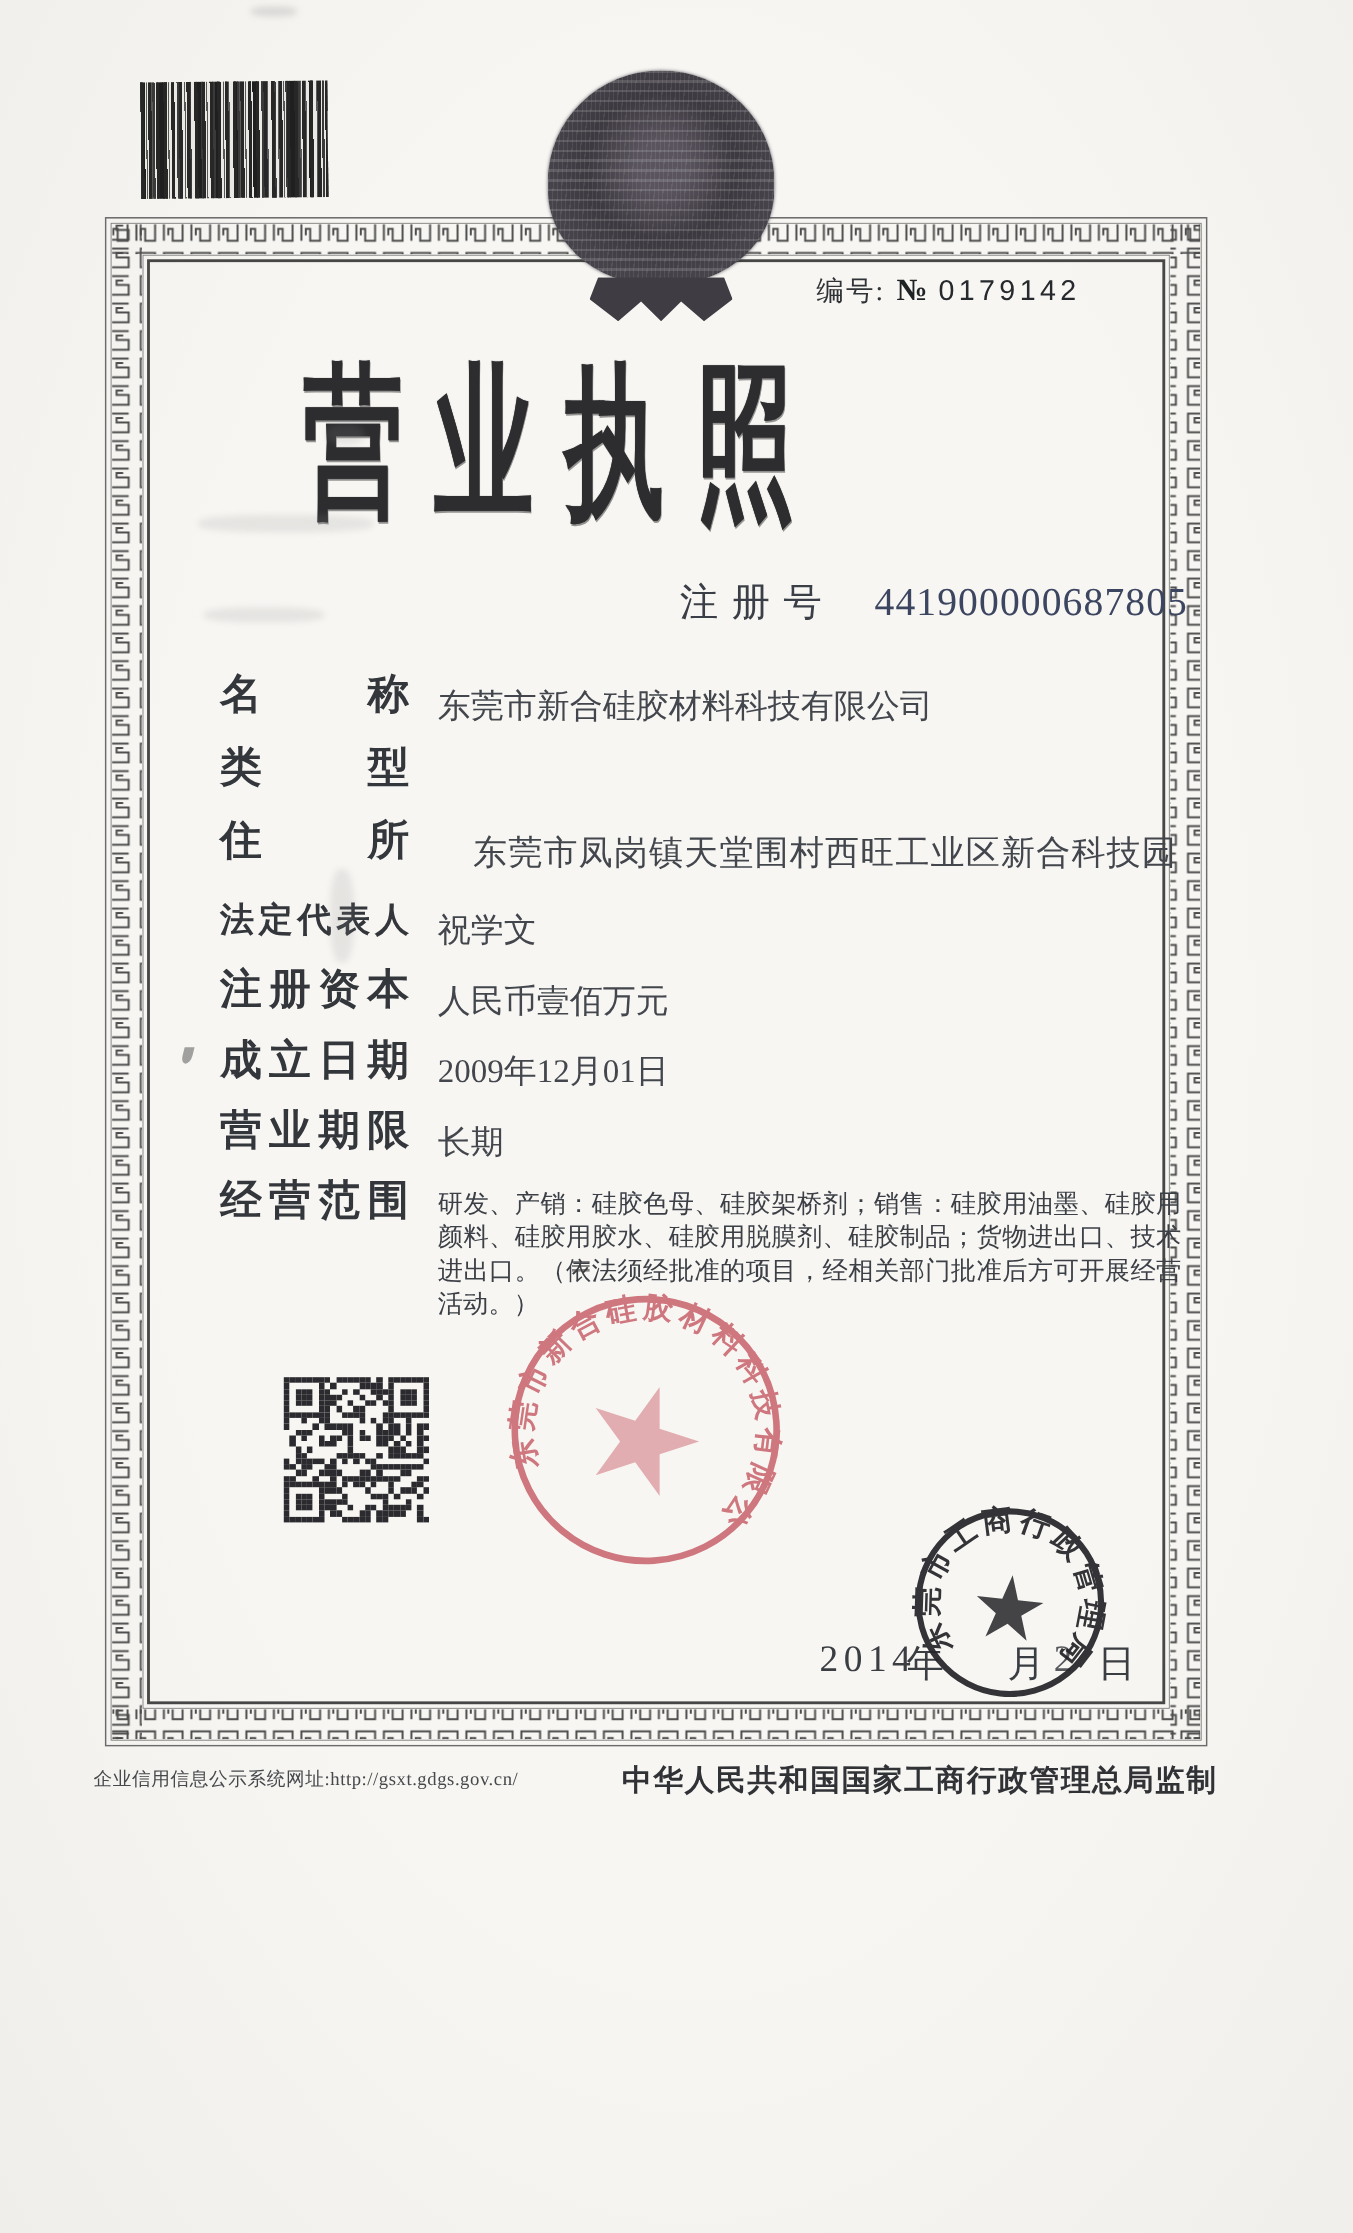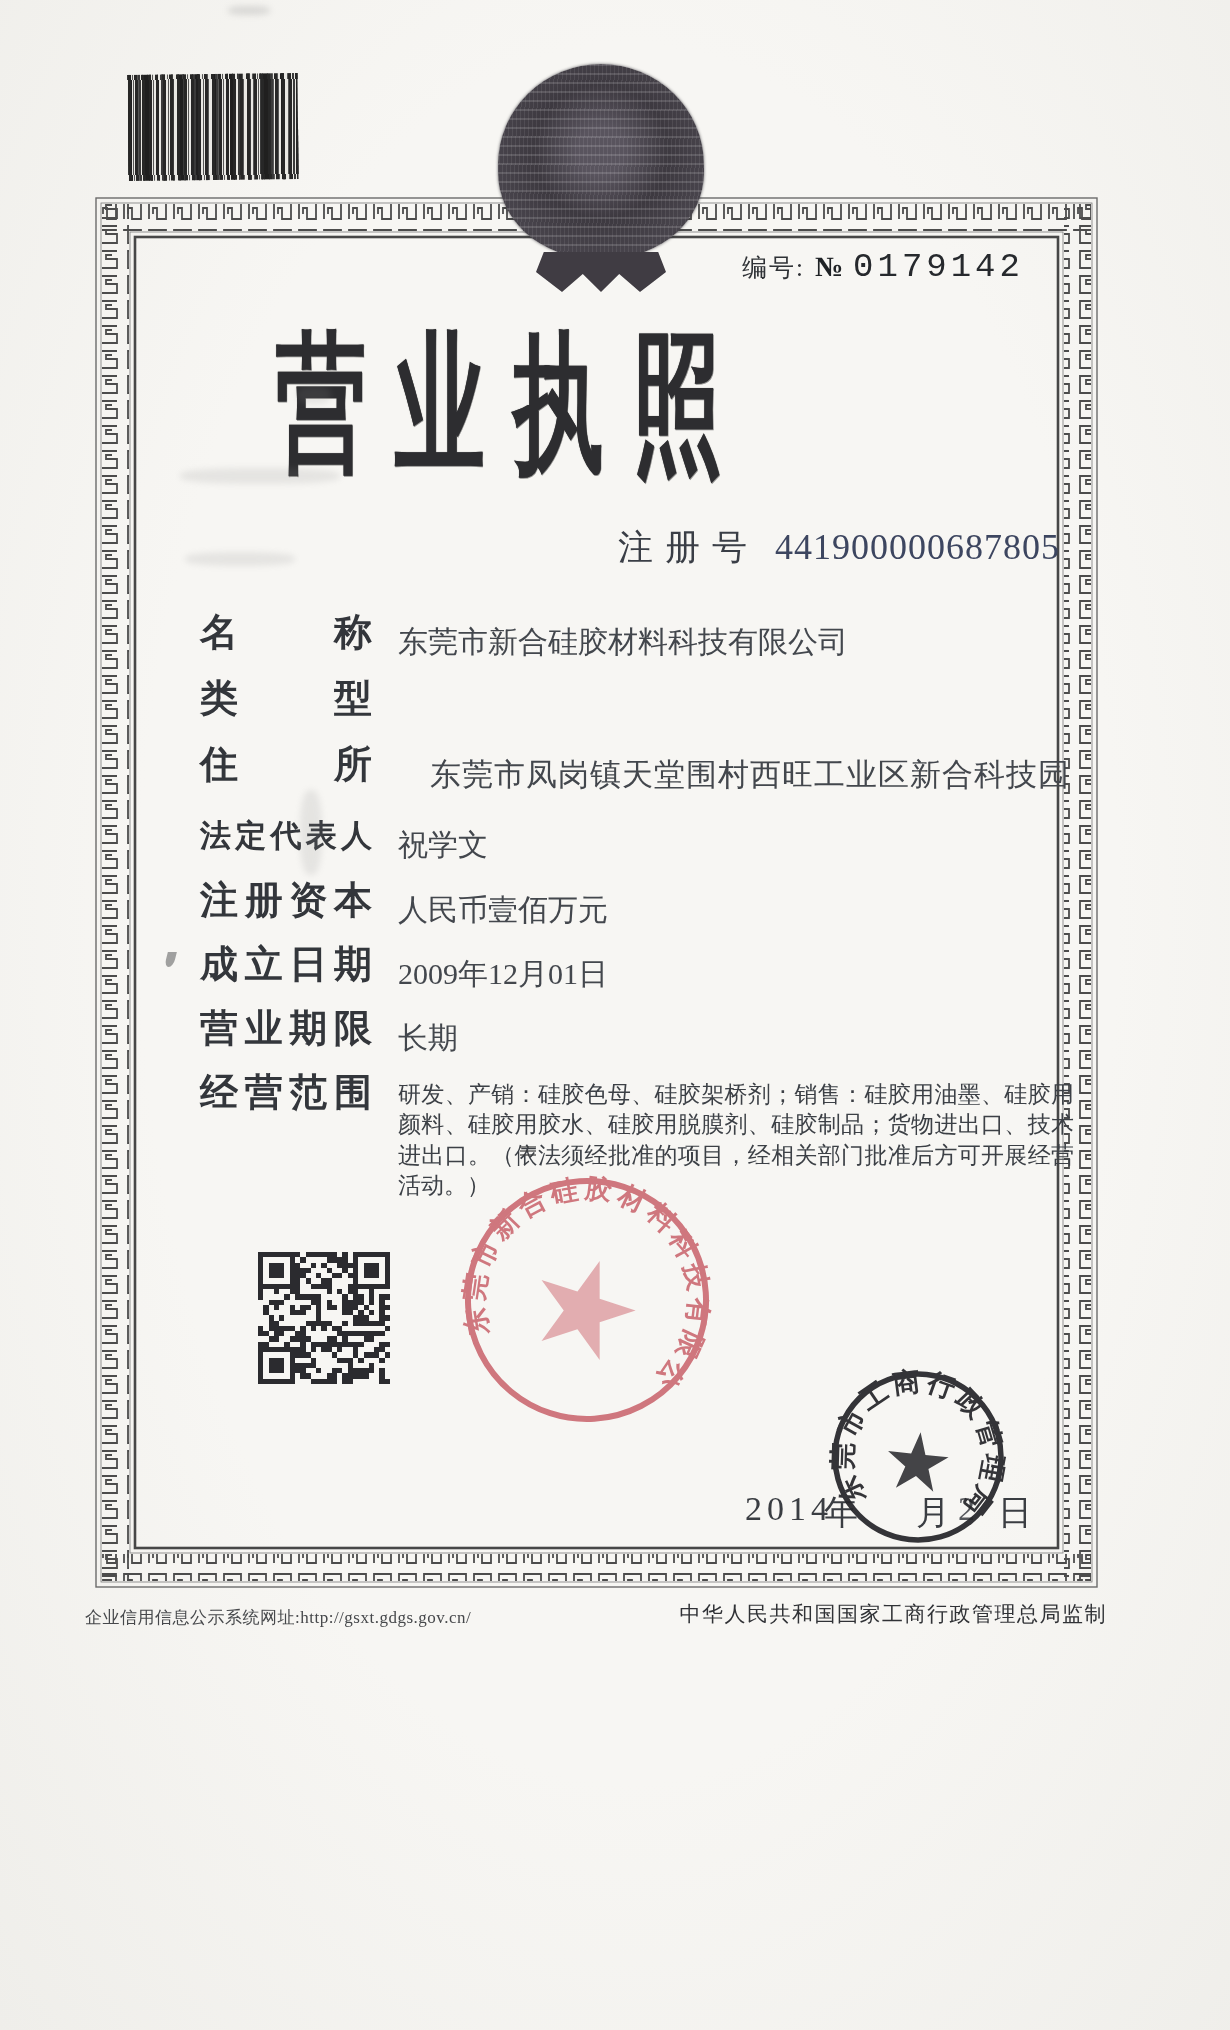--- a/index.html
+++ b/index.html
@@ -24,28 +24,28 @@
       repeating-linear-gradient(180deg,rgba(255,255,255,.14) 0 2px,rgba(0,0,0,0) 2px 9px),
       repeating-linear-gradient(92deg,rgba(255,255,255,.08) 0 1px,rgba(0,0,0,0) 1px 4px),
       radial-gradient(circle at 50% 45%, #59545e 0 16%, #3d3940 45%, #48444c 72%, #383439 100%);
     box-shadow:0 0 3px rgba(40,38,44,.7);}
   .emblem-ribbon{position:absolute;left:38px;top:188px;width:130px;height:40px;background:#403c43;
     clip-path:polygon(6% 0,94% 0,100% 50%,80% 100%,64% 55%,50% 100%,36% 55%,20% 100%,0 50%);}
   
   .serial{position:absolute;left:742px;top:248px;z-index:2;display:flex;align-items:baseline;gap:10px;}
   .serial-label{font-size:25px;letter-spacing:2px;color:#2f3236;}
   .serial-no-sign{font-size:28px;font-weight:bold;color:#1f2225;}
-  .serial-number{font-family:Liberation Mono, monospace;font-size:34px;letter-spacing:4px;color:#26292d;}
+  .serial-number{font-family:Liberation Sans, sans-serif;font-size:26px;letter-spacing:4px;color:#26292d;}
   
   .doc-title{position:absolute;left:12px;top:326px;width:1003px;z-index:2;text-align:center;
     font-size:150px;line-height:1.05;font-weight:bold;color:#2d2d30;letter-spacing:48px;
     transform:scaleX(0.60);transform-origin:center;
     text-shadow:0 0 1px #3a3a3a,1px 1px 0 rgba(70,70,70,.55);}
   
-  .reg-line{position:absolute;left:618px;top:524px;z-index:2;display:flex;align-items:baseline;gap:16px;}
+  .reg-line{position:absolute;left:618px;top:524px;z-index:2;display:flex;align-items:baseline;gap:36px;}
   .reg-label{font-size:35px;letter-spacing:12px;color:#3a3e46;}
   .reg-number{font-size:36px;letter-spacing:1px;color:#3d4660;}
   
   .row{position:absolute;left:0;width:1100px;height:56px;z-index:2;}
   .field-label{position:absolute;left:200px;width:172px;display:flex;justify-content:space-between;
     font-size:38px;font-weight:bold;color:#33363b;line-height:1.1;}
   .field-label.small{font-size:31px;padding-top:4px;}
   .field-value{position:absolute;left:398px;top:10px;font-size:30px;color:#43474d;white-space:nowrap;}
   .field-value.addr{font-size:31px;letter-spacing:1px;margin-left:32px;}
   .scope-value{position:absolute;left:398px;top:8px;width:676px;font-size:23px;line-height:1.32;
@@ -62,21 +62,21 @@
   .registrar{position:absolute;left:612px;top:1428px;z-index:2;font-size:37px;font-weight:bold;
     letter-spacing:18px;color:#33373c;}
   .date-part{position:absolute;top:1490px;z-index:2;font-size:34px;color:#3a3d42;}
   .d-year{left:745px;letter-spacing:5px;}
   .d-year-unit{left:824px;}
   .d-month-unit{left:916px;}
   .d-day{left:958px;opacity:.85;}
   .d-day-unit{left:998px;}
   
   .footer-left{position:absolute;left:85px;top:1606px;z-index:2;font-size:17px;color:#46484b;letter-spacing:.5px;font-family:Liberation Serif, serif;}
-  .footer-right{position:absolute;right:150px;top:1600px;z-index:2;font-size:21px;font-weight:normal;
+  .footer-right{position:absolute;right:150px;top:1600px;z-index:2;font-size:27px;font-weight:bold;
     color:#303236;letter-spacing:1.5px;}
   
   .smudge{position:absolute;background:#8a8a8a;opacity:.16;filter:blur(3px);border-radius:40%;z-index:2;}
   .artifact-comma{position:absolute;left:166px;top:952px;width:9px;height:15px;background:#5a5a5a;
     opacity:.55;border-radius:0 0 70% 70%;transform:skewX(-14deg);z-index:2;}
   .artifact-stamp-bit{position:absolute;left:520px;top:1146px;width:16px;height:10px;z-index:2;opacity:.6;
     background:repeating-linear-gradient(180deg,#3a3a3a 0 2px,rgba(0,0,0,0) 2px 4px);}
 </style>
 </head>
 <body>

